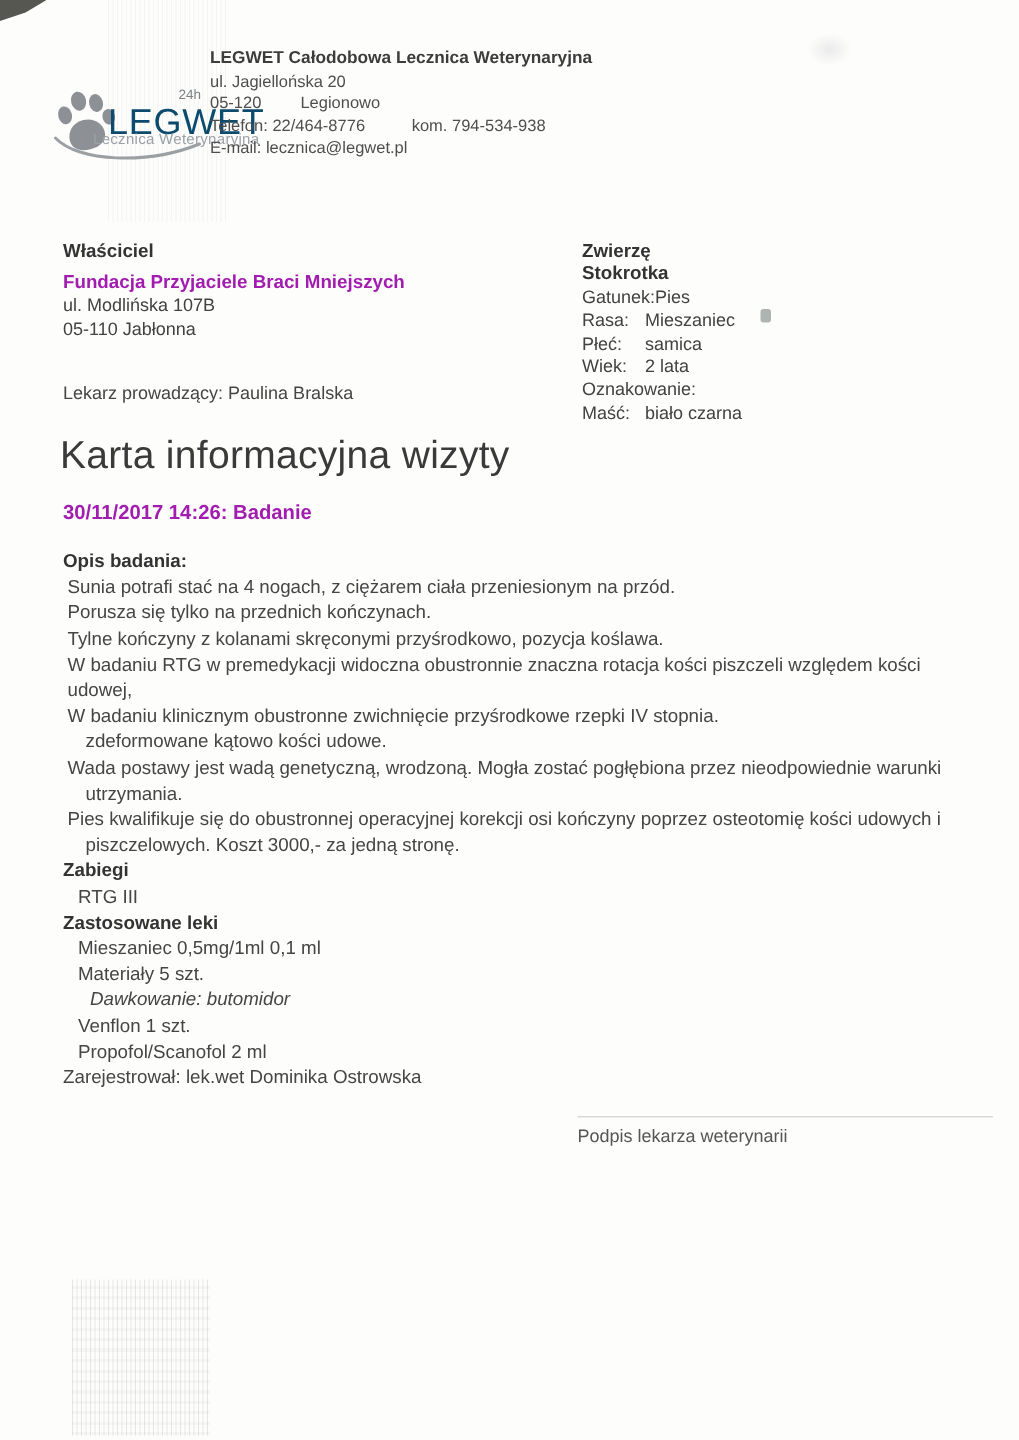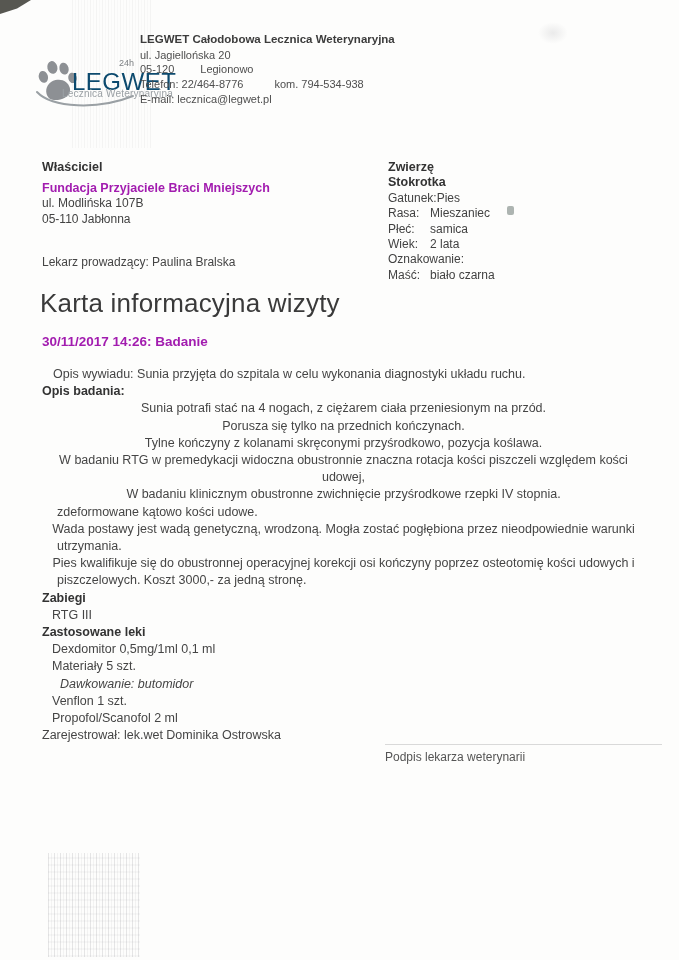--- a/index.html
+++ b/index.html
@@ -58,21 +58,21 @@
   .animal .hd,.animal .nm{font-weight:bold;font-size:12.5px;color:#333;}
   .animal .row span.lb{display:inline-block;min-width:42px;}
 
   
   .doc-title{position:absolute;left:40px;top:288px;font-size:26px;color:#3a3a3a;letter-spacing:.2px;}
   .visit-heading{position:absolute;left:42px;top:334px;font-size:13.5px;font-weight:bold;color:#a21caf;}
 
   .report{position:absolute;left:42px;top:366px;width:600px;font-size:12.5px;line-height:17.2px;color:#454545;}
   .report .b{font-weight:bold;color:#333;}
   .ind1{margin-left:11px;}   
-  .ind2{margin-left:3px;text-align:center;}    
+  .ind2{margin-left:3px;}    
   .ind3{margin-left:15px;}   
   .ind4{margin-left:10px;}   
   .ind5{margin-left:18px;font-style:italic;} 
 
   
   .sig{position:absolute;left:385px;top:744px;width:277px;border-top:1px solid #d9d9d9;}
   .sig-label{display:inline-block;margin-top:5px;font-size:12px;color:#555;}
 </style>
 </head>
 <body>
@@ -136,36 +136,35 @@
     <div class="row"><span class="lb">Płeć:</span><span>samica</span></div>
     <div class="row"><span class="lb">Wiek:</span><span>2 lata</span></div>
     <div class="row"><span class="lb">Oznakowanie:</span><span></span></div>
     <div class="row"><span class="lb">Maść:</span><span>biało czarna</span></div>
   </div>
 
   <div class="doc-title">Karta informacyjna wizyty</div>
   <div class="visit-heading">30/11/2017 14:26: Badanie</div>
 
   <div class="report">
-    <div class="ind1">Opis wywiadu: Sunia przyjęta do szpitala w celu wykonania diagnostyki układu ruchu.</div>
     <div class="b">Opis badania:</div>
     <div class="ind2">Sunia potrafi stać na 4 nogach, z ciężarem ciała przeniesionym na przód.</div>
     <div class="ind2">Porusza się tylko na przednich kończynach.</div>
     <div class="ind2">Tylne kończyny z kolanami skręconymi przyśrodkowo, pozycja koślawa.</div>
     <div class="ind2">W badaniu RTG w premedykacji widoczna obustronnie znaczna rotacja kości piszczeli względem kości udowej,</div>
     <div class="ind2">W badaniu klinicznym obustronne zwichnięcie przyśrodkowe rzepki IV stopnia.</div>
     <div class="ind3">zdeformowane kątowo kości udowe.</div>
     <div class="ind2">Wada postawy jest wadą genetyczną, wrodzoną. Mogła zostać pogłębiona przez nieodpowiednie warunki</div>
     <div class="ind3">utrzymania.</div>
     <div class="ind2">Pies kwalifikuje się do obustronnej operacyjnej korekcji osi kończyny poprzez osteotomię kości udowych i</div>
     <div class="ind3">piszczelowych. Koszt 3000,- za jedną stronę.</div>
     <div class="b">Zabiegi</div>
     <div class="ind4">RTG III</div>
     <div class="b">Zastosowane leki</div>
-    <div class="ind4">Dexdomitor 0,5mg/1ml 0,1 ml</div>
+    <div class="ind4">Mieszaniec 0,5mg/1ml 0,1 ml</div>
     <div class="ind4">Materiały 5 szt.</div>
     <div class="ind5">Dawkowanie: butomidor</div>
     <div class="ind4">Venflon 1 szt.</div>
     <div class="ind4">Propofol/Scanofol 2 ml</div>
     <div>Zarejestrował: lek.wet Dominika Ostrowska</div>
   </div>
 
   <div class="sig">
     <span class="sig-label">Podpis lekarza weterynarii</span>
   </div>

